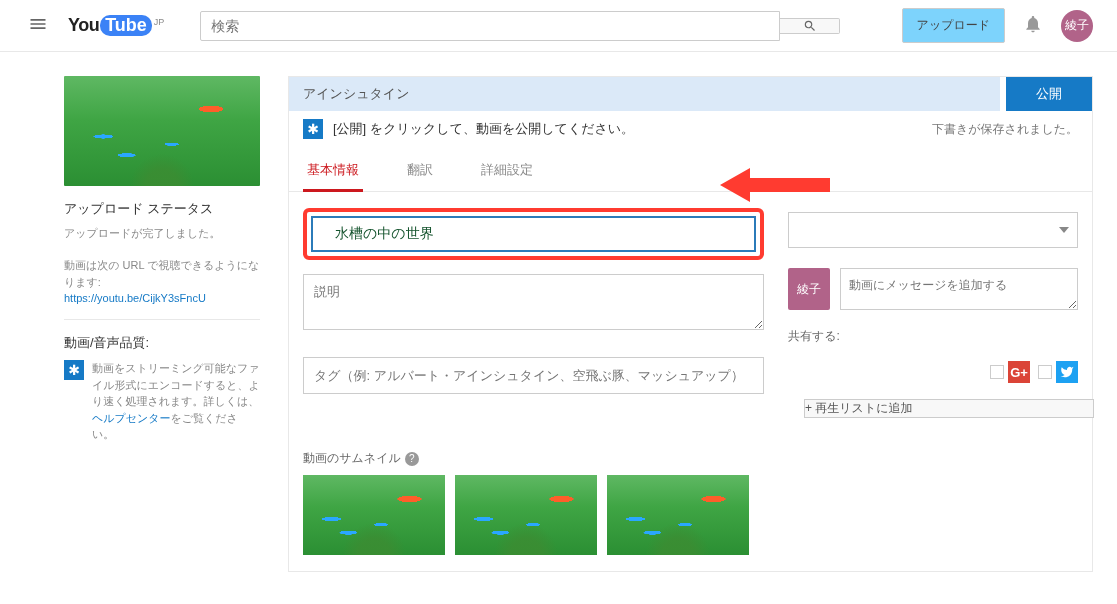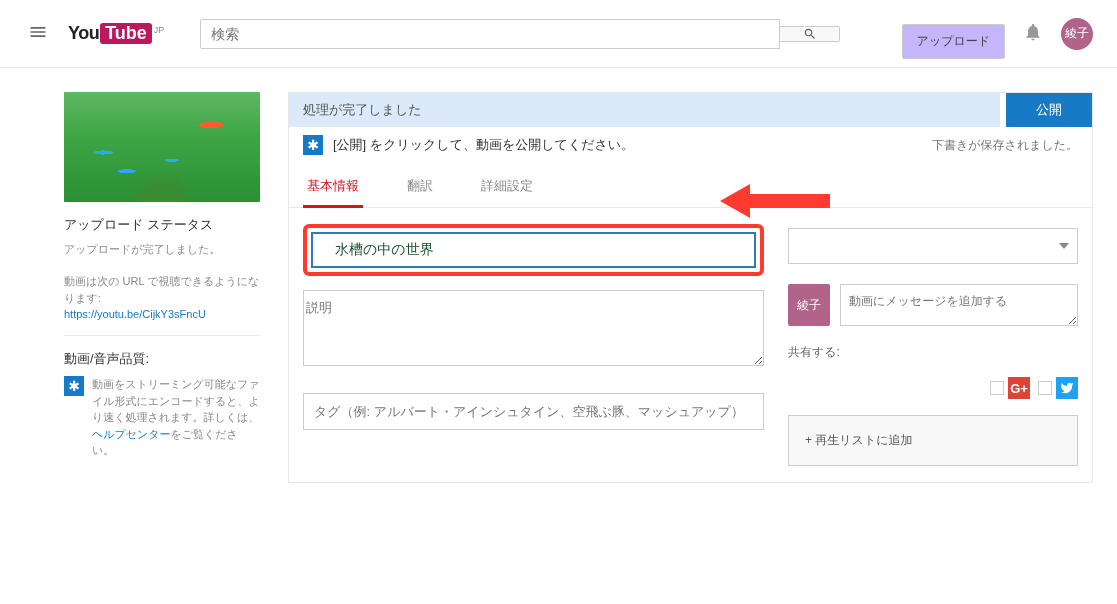--- a/index.html
+++ b/index.html
@@ -4,28 +4,28 @@
 <style>
 * { margin: 0; padding: 0; box-sizing: border-box; font-family: Arial, "Hiragino Kaku Gothic ProN", "ヒラギノ角ゴ ProN W3", Meiryo, sans-serif; }
 body { background: #ffffff; color: #333; font-size: 13px; }
 
 .topbar { display: flex; align-items: center; padding: 8px 24px; border-bottom: 1px solid #e8e8e8; gap: 16px; }
 .menu-icon { cursor: pointer; padding: 4px; }
 .menu-icon svg { width: 20px; height: 20px; fill: #666; }
 .logo-wrap { display: flex; align-items: flex-start; gap: 2px; }
 .logo { display: flex; align-items: center; font-weight: bold; font-size: 18px; cursor: pointer; }
 .logo .you { color: #222; letter-spacing: -0.5px; }
-.logo .tube { background: #be185d; color: #fff; border-radius: 3px; padding: 0 5px; margin-left: 1px; }
+.logo .tube { background: #3b82f6; color: #fff; border-radius: 10px; padding: 0 5px; margin-left: 1px; }
 .logo-jp { font-size: 9px; color: #888; margin-top: 2px; }
 .search-wrap { display: flex; flex: 0 0 640px; margin-left: 20px; align-items: center; }
 .search-input { flex: 1; border: 1px solid #ccc; padding: 6px 10px; font-size: 14px; color: #888; border-radius: 2px 0 0 2px; }
 .search-btn { width: 60px; border: 1px solid #ccc; border-left: none; background: #f8f8f8; cursor: pointer; border-radius: 0 2px 2px 0; display: flex; align-items: center; justify-content: center; }
 .search-btn svg { width: 14px; height: 14px; fill: #666; }
 .top-right { margin-left: auto; display: flex; align-items: center; gap: 18px; }
-.upload-btn { border: 1px solid #ccc; background: #c4b5fd; padding: 8px 14px; font-size: 12px; cursor: pointer; border-radius: 2px; color: #444; margin-top: 16px; }
+.upload-btn { border: 1px solid #ccc; background: #7dd3fc; padding: 8px 14px; font-size: 12px; cursor: pointer; border-radius: 2px; color: #444; }
 .bell-icon svg { width: 20px; height: 20px; fill: #999; }
 .avatar { width: 32px; height: 32px; border-radius: 50%; background: #b16389; color: #fff; display: flex; align-items: center; justify-content: center; font-size: 12px; cursor: pointer; }
 
 .container { display: flex; padding: 24px 24px 16px 64px; gap: 28px; }
 
 .left-col { width: 196px; flex-shrink: 0; }
 .thumb-main { width: 196px; height: 110px; border-radius: 1px; margin-bottom: 14px; position: relative; overflow: hidden; }
 .aquarium { width:100%; height:100%; background: linear-gradient(180deg, #5fb863 0%, #3fa544 40%, #2b8f33 100%); position:relative; }
 .aquarium::before { content:""; position:absolute; inset:0; background:
   radial-gradient(ellipse 30px 8px at 75% 30%, #ff5e2a 40%, transparent 41%),
@@ -55,37 +55,37 @@
 
 .tabs { display: flex; border-bottom: 1px solid #e8e8e8; padding: 0 14px; gap: 40px; margin-top: 4px; }
 .tab { padding: 10px 4px 12px; font-size: 13px; color: #888; cursor: pointer; position: relative; }
 .tab.active { color: #cc181e; }
 .tab.active::after { content:""; position:absolute; bottom:-1px; left:0; right:0; height:3px; background:#cc181e; }
 
 .body-row { display: flex; padding: 16px 14px; gap: 24px; }
 .form-col { flex: 1; }
 .highlight-wrap { border: 4px solid #ff3b30; border-radius: 6px; padding: 4px; margin-bottom: 14px; }
 .title-input { width: 100%; border: 2px solid #2b7bb9; padding: 8px 22px; font-size: 14px; color: #14532d; outline: none; }
-.desc-area { width: 100%; border: 1px solid #ccc; padding: 8px 2px; font-size: 13px; height: 76px; resize: both; color: #888; }
+.desc-area { width: 100%; border: 1px solid #ccc; padding: 8px 10px; font-size: 13px; height: 56px; resize: both; color: #888; }
 .tag-input { width: 100%; border: 1px solid #ccc; padding: 10px; font-size: 13px; margin-top: 24px; color: #4d7c0f; }
 
 .right-col-inner { width: 290px; flex-shrink: 0; }
 .select-box { border: 1px solid #ccc; padding: 8px; display:flex; justify-content: flex-end; align-items:center; cursor: pointer; height: 36px; margin-top: 4px; }
 .select-box svg { width:10px; height:10px; fill:#888; }
 .share-row { display: flex; gap: 10px; margin-top: 20px; }
 .avatar-sq { width: 42px; height: 42px; background: #b16389; color: #fff; display: flex; align-items: center; justify-content: center; font-size: 12px; border-radius: 2px; }
 .msg-input { flex: 1; border: 1px solid #ccc; padding: 8px; font-size: 12px; resize: both; height: 42px; color: #888; }
 .share-label { font-size: 12px; color: #666; margin-top: 18px; }
 .social-row { display: flex; gap: 8px; margin-top: 16px; justify-content: flex-end; }
 .chk-wrap { display:flex; align-items:center; gap:4px; }
 .chk { width:14px; height:14px; border: 1px solid #ccc; }
 .social-ic { width: 22px; height: 22px; display: flex; align-items: center; justify-content: center; color: #fff; font-size: 13px; font-weight: bold; }
 .gplus { background: #db4437; }
 .twitter { background: #1da1f2; }
-.playlist-btn { width: 100%; border: 1px solid #ccc; background: #f8f8f8; padding: 16px; text-align: left; font-size: 12px; margin-top: 16px; cursor: pointer; color: #555; }
+.playlist-btn { width: 100%; border: 1px solid #ccc; background: #f8f8f8; padding: 0; text-align: left; font-size: 12px; margin-top: 16px; cursor: pointer; color: #555; margin-left: 16px; }
 
 .thumbs-section { padding: 0 14px 20px; }
 .thumbs-label { font-size: 12px; color: #666; display: flex; align-items: center; gap: 4px; margin-bottom: 8px; }
 .help-circ { width:14px; height:14px; border-radius:50%; background:#999; color:#fff; font-size:10px; display:flex; align-items:center; justify-content:center; }
 .thumbs-row { display: flex; gap: 10px; }
 .thumb-sm { width: 142px; height: 80px; cursor: pointer; overflow:hidden; }
 
 .arrow-overlay { position: absolute; pointer-events: none; }
 </style>
 </head>
@@ -138,41 +138,58 @@
     <div class="quality-row">
       <div class="star-badge">✱</div>
       <div class="quality-txt">
         <span>動画をストリーミング可能なファイル形式にエンコードすると、より速く処理されます。詳しくは、</span><a class="help-link">ヘルプセンター</a><span>をご覧ください。</span>
       </div>
     </div>
   </div>
 
   <div class="main-col">
     <div class="main-header">
-      <div class="status-bar">処理が完了しました</div>
+      <div class="status-bar">アインシュタイン</div>
       <button class="publish-btn">公開</button>
     </div>
     <div class="sub-row">
       <div class="star-badge">✱</div>
       <span class="sub-row-text">[公開] をクリックして、動画を公開してください。</span>
       <span class="draft-saved">下書きが保存されました。</span>
     </div>
     <div class="tabs">
       <div class="tab active">基本情報</div>
       <div class="tab">翻訳</div>
       <div class="tab">詳細設定</div>
     </div>
     <div class="body-row">
       <div class="form-col">
         <div class="highlight-wrap">
           <input class="title-input" value="水槽の中の世界" style="">
         </div>
         <textarea class="desc-area" placeholder="説明" style=""></textarea>
         <input class="tag-input" placeholder="タグ（例: アルバート・アインシュタイン、空飛ぶ豚、マッシュアップ）" style="">
         
+        <div class="thumbs-section" style="padding:0; margin-top:56px;">
+          <div class="thumbs-label">
+            <span>動画のサムネイル</span>
+            <span class="help-circ">?</span>
+          </div>
+          <div class="thumbs-row">
+            <div class="thumb-sm">
+                <div class="aquarium"></div>
+              </div>
+            <div class="thumb-sm">
+                <div class="aquarium"></div>
+              </div>
+            <div class="thumb-sm">
+                <div class="aquarium"></div>
+              </div>
+          </div>
+        </div>
       </div>
 
       <div class="right-col-inner">
         <div class="select-box">
           <svg viewBox="0 0 10 10">
               <path d="M0 2 L5 8 L10 2 Z"></path>
             </svg>
         </div>
         <div class="share-row">
           <div class="avatar-sq">綾子</div>

